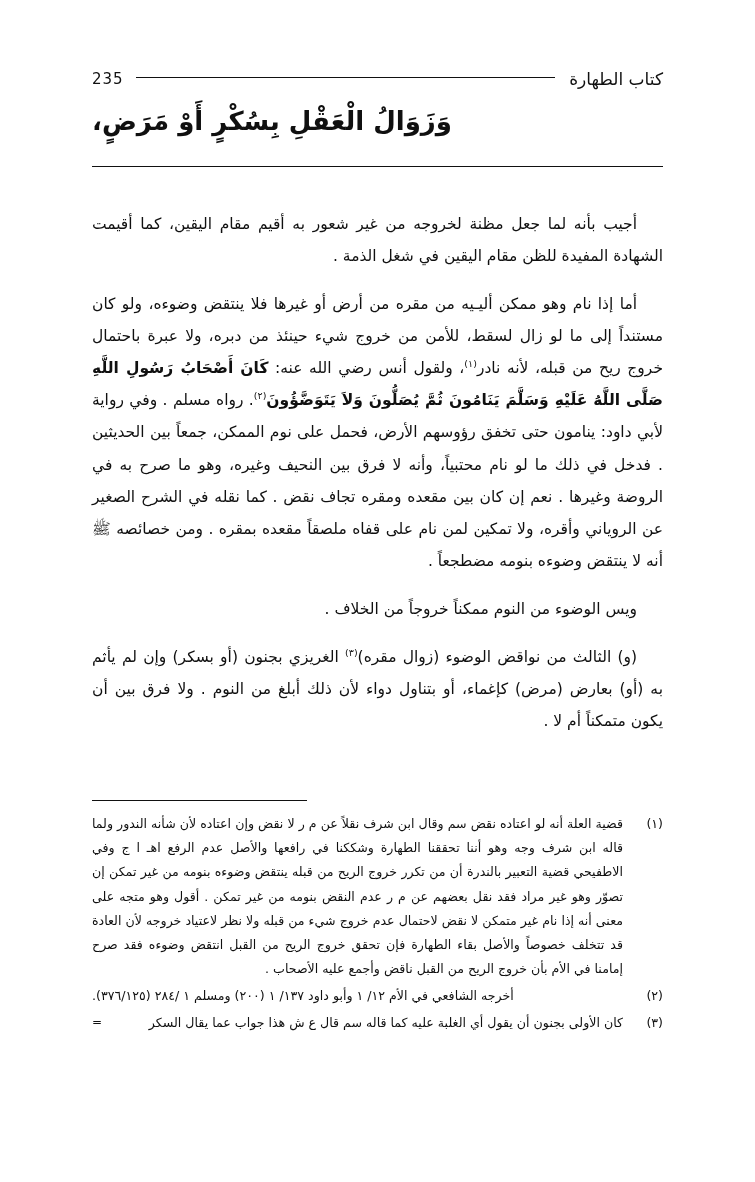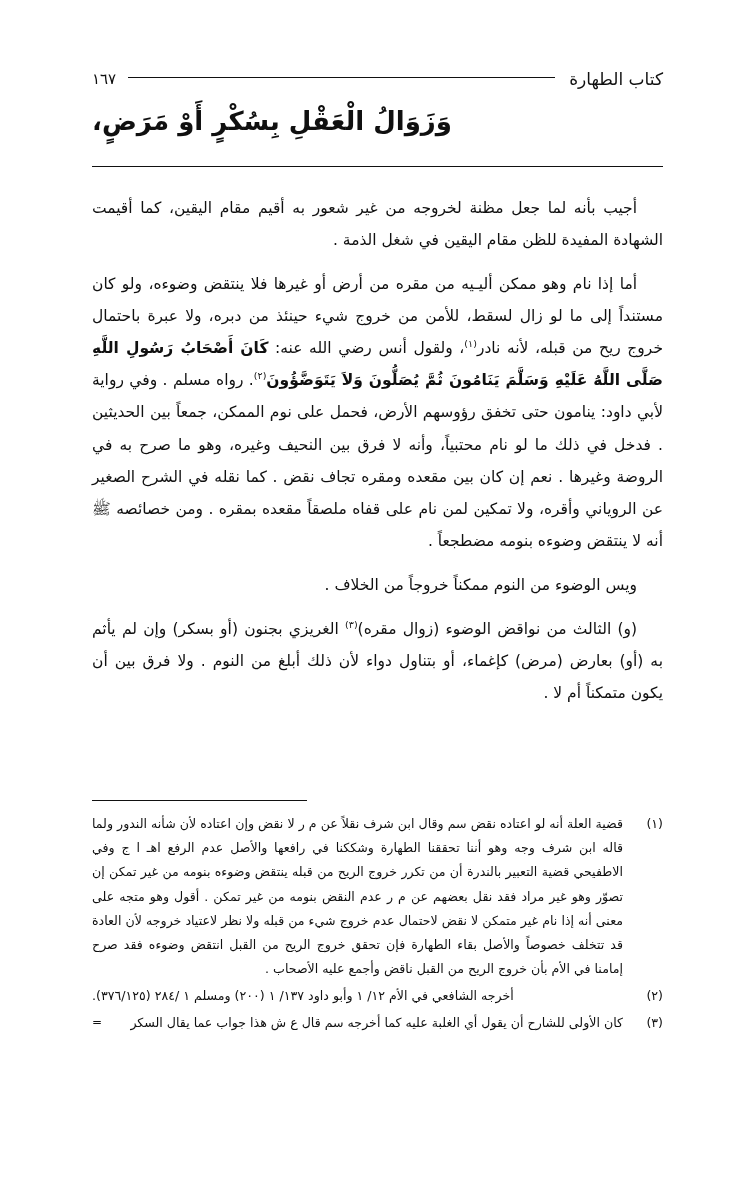--- a/index.html
+++ b/index.html
@@ -77,21 +77,21 @@
     position: absolute;
     top: 192px;
     left: 92px;
     right: 92px;
     direction: rtl;
     text-align: justify;
     font-size: 15.5px;
     line-height: 2.07;
   }
   .body p {
-    margin: 0 0 12px 0;
+    margin: 16px 0 12px 0;
     text-indent: 26px;
   }
   .hadith {
     font-weight: bold;
   }
   sup {
     font-size: 9.5px;
     vertical-align: super;
     line-height: 0;
   }
@@ -140,21 +140,21 @@
   .fn3 { position: relative; }
 </style>
 </head>
 <body>
 
 <div class="page">
 
   <div class="header">
     <span class="header-title">كتاب الطهارة</span>
     <span class="header-rule"></span>
-    <span class="header-page">١٦٧</span>
+    <span class="header-page">235</span>
   </div>
 
   <div class="section-heading">وَزَوَالُ الْعَقْلِ بِسُكْرٍ أَوْ مَرَضٍ،</div>
   <div class="rule-under-heading"></div>
 
   <div class="body">
     <p>أجيب بأنه لما جعل مظنة لخروجه من غير شعور به أقيم مقام اليقين، كما أقيمت الشهادة المفيدة للظن مقام اليقين في شغل الذمة .</p>
 
     <p><span>أما إذا نام وهو ممكن أليـيه من مقره من أرض أو غيرها فلا ينتقض وضوءه، ولو كان مستنداً إلى ما لو زال لسقط، للأمن من خروج شيء حينئذ من دبره، ولا عبرة باحتمال خروج ريح من قبله، لأنه نادر</span><sup>(١)</sup><span>، ولقول أنس رضي الله عنه:</span> <span class="hadith">كَانَ أَصْحَابُ رَسُولِ اللَّهِ صَلَّى اللَّهُ عَلَيْهِ وَسَلَّمَ يَنَامُونَ ثُمَّ يُصَلُّونَ وَلاَ يَتَوَضَّؤُونَ</span><sup>(٢)</sup><span>. رواه مسلم . وفي رواية لأبي داود: ينامون حتى تخفق رؤوسهم الأرض، فحمل على نوم الممكن، جمعاً بين الحديثين . فدخل في ذلك ما لو نام محتبياً، وأنه لا فرق بين النحيف وغيره، وهو ما صرح به في الروضة وغيرها . نعم إن كان بين مقعده ومقره تجاف نقض . كما نقله في الشرح الصغير عن الروياني وأقره، ولا تمكين لمن نام على قفاه ملصقاً مقعده بمقره . ومن خصائصه ﷺ أنه لا ينتقض وضوءه بنومه مضطجعاً .</span></p>
 
@@ -169,18 +169,18 @@
     <div class="fn">
       <span class="fn-num">(١)</span>
       <span class="fn-text">قضية العلة أنه لو اعتاده نقض سم وقال ابن شرف نقلاً عن م ر لا نقض وإن اعتاده لأن شأنه الندور ولما قاله ابن شرف وجه وهو أننا تحققنا الطهارة وشككنا في رافعها والأصل عدم الرفع اهـ ا ج وفي الاطفيحي قضية التعبير بالندرة أن من تكرر خروج الريح من قبله ينتقض وضوءه بنومه من غير تمكن إن تصوّر وهو غير مراد فقد نقل بعضهم عن م ر عدم النقض بنومه من غير تمكن . أقول وهو متجه على معنى أنه إذا نام غير متمكن لا نقض لاحتمال عدم خروج شيء من قبله ولا نظر لاعتياد خروجه لأن العادة قد تتخلف خصوصاً والأصل بقاء الطهارة فإن تحقق خروج الريح من القبل انتقض وضوءه فقد صرح إمامنا في الأم بأن خروج الريح من القبل ناقض وأجمع عليه الأصحاب .</span>
     </div>
     <div class="fn">
       <span class="fn-num">(٢)</span>
       <span class="fn-text center">أخرجه الشافعي في الأم ١٢/ ١ وأبو داود ١٣٧/ ١ (٢٠٠) ومسلم ١ /٢٨٤ (٣٧٦/١٢٥).</span>
     </div>
     <div class="fn fn3">
       <span class="fn-num">(٣)</span>
-      <span class="fn-text">كان الأولى للشارح أن يقول أي الغلبة عليه كما أخرجه سم قال ع ش هذا جواب عما يقال السكر</span>
+      <span class="fn-text">كان الأولى بجنون أن يقول أي الغلبة عليه كما قاله سم قال ع ش هذا جواب عما يقال السكر</span>
       <span class="cont-mark">=</span>
     </div>
   </div>
 
 </div>
 
 </body></html>

